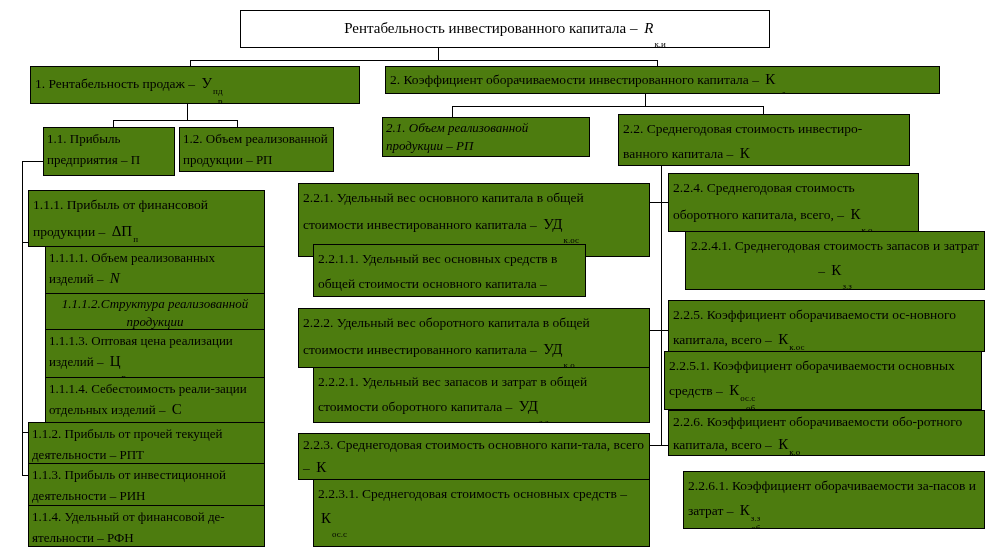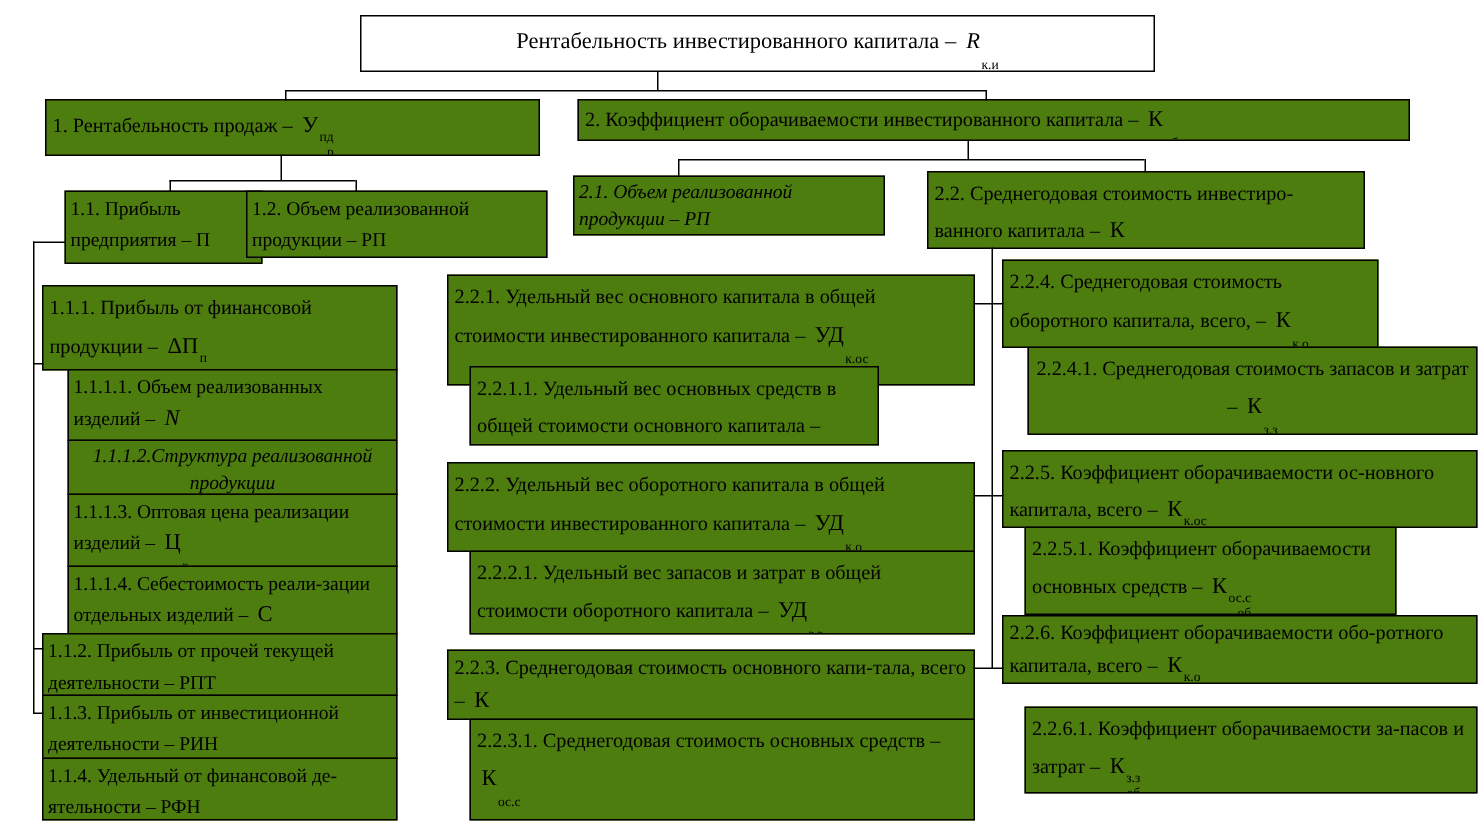--- a/index.html
+++ b/index.html
@@ -56,21 +56,21 @@
   <div class="box lh24" style="left:385px;top:66px;width:555px;height:28px">
     <span>2. Коэффициент оборачиваемости инвестированного капитала – </span><span class="frm"><span class="base">К</span><span class="ss">
           <span class="sup"></span>
           <span class="sub">об</span>
         </span></span>
   </div>
 
   <div class="box tight" style="left:43px;top:127px;width:132px;height:49px">
     <span>1.1. Прибыль предприятия – П</span>
   </div>
-  <div class="box tight" style="left:164px;top:127px;width:201px;height:45px">
+  <div class="box tight" style="left:179px;top:127px;width:155px;height:45px">
     <span>1.2. Объем реализованной продукции – РП</span>
   </div>
 
   <div class="box vtight" style="left:382px;top:117px;width:208px;height:40px">
     <span>2.1. Объем реализованной продукции – РП</span>
   </div>
   <div class="box" style="left:618px;top:114px;width:292px;height:52px">
     <span>2.2. Среднегодовая стоимость инвестиро-ванного капитала – </span><span class="frm"><span class="base">К</span><span class="ss">
           <span class="sup"></span>
           <span class="sub">с.и</span>
@@ -161,21 +161,21 @@
     <span>2.2.4.1. Среднегодовая стоимость запасов и затрат – </span><span class="frm"><span class="base">К</span><span class="ss">
           <span class="sup"></span>
           <span class="sub">з.з</span>
         </span></span>
   </div>
   <div class="box" style="left:668px;top:300px;width:317px;height:52px">
     <span>2.2.5. Коэффициент оборачиваемости ос-новного капитала, всего – </span><span class="frm"><span class="base">К</span><span class="ss">
           <span class="sup">к.ос</span>
         </span></span>
   </div>
-  <div class="box" style="left:683px;top:351px;width:248px;height:59px">
+  <div class="box" style="left:664px;top:351px;width:318px;height:59px">
     <span>2.2.5.1. Коэффициент оборачиваемости основных средств – </span><span class="frm"><span class="base">К</span><span class="ss">
           <span class="sup">ос.с</span>
           <span class="sub">об</span>
         </span></span>
   </div>
   <div class="box lh22" style="left:668px;top:410px;width:317px;height:46px">
     <span>2.2.6. Коэффициент оборачиваемости обо-ротного капитала, всего – </span><span class="frm"><span class="base">К</span><span class="ss">
           <span class="sup">к.о</span>
         </span></span>
   </div>

